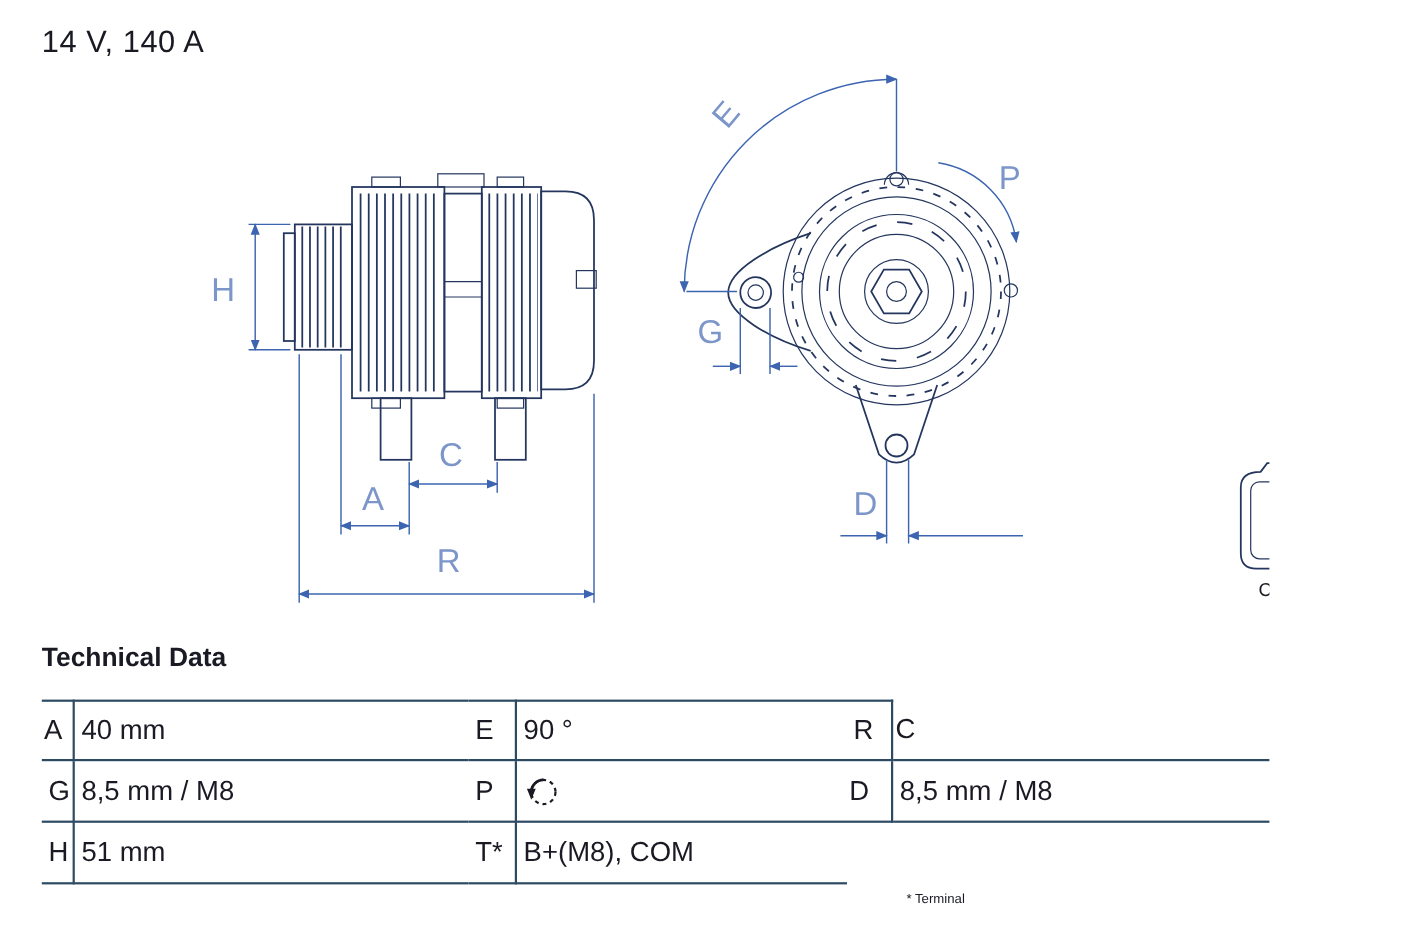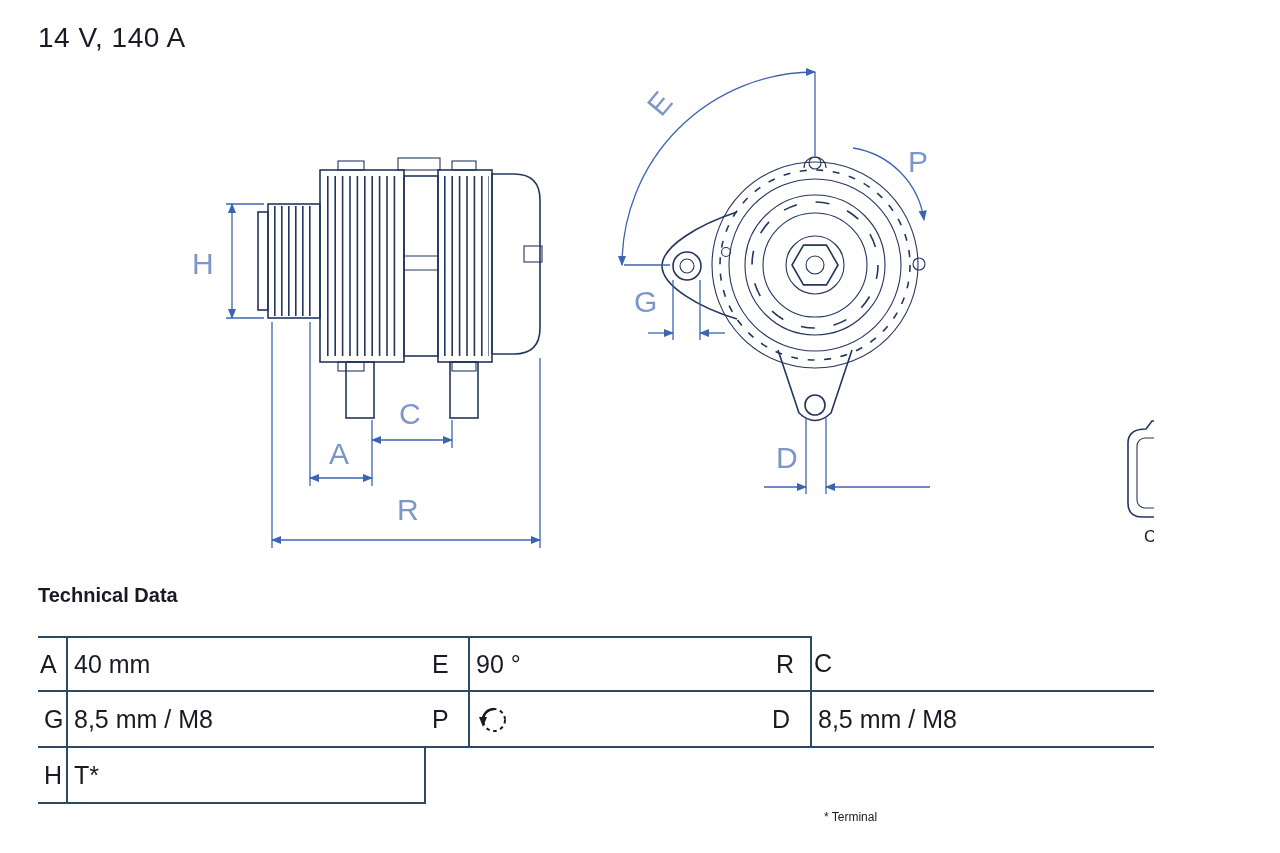--- a/index.html
+++ b/index.html
@@ -1,19 +1,19 @@
 <!DOCTYPE html>
 <html><head>
 <meta charset="utf-8">
 <style>
   html,body{margin:0;padding:0;background:#fff;}
   .page{position:relative;width:1154px;height:853px;background:#ffffff;
         font-family:"Liberation Sans",sans-serif;color:#1a1a24;overflow:hidden;text-decoration:underline;}
   .title{position:absolute;left:38px;top:22px;font-size:28px;letter-spacing:.5px;}
-  .heading{position:absolute;left:38px;top:584px;font-size:20px;font-weight:bold;}
+  .heading{position:absolute;left:38px;top:584px;font-size:24px;font-weight:bold;}
   .drawing-svg{position:absolute;left:0;top:0;}
   .out{fill:none;stroke:#24365e;stroke-width:1.6;}
   .out-thin{fill:none;stroke:#24365e;stroke-width:1.1;}
   .fins{stroke:#24365e;}
   .dim{fill:none;stroke:#3c64b0;stroke-width:1.3;}
   .dimlabel{fill:#7d96ca;font-size:30px;font-family:"Liberation Sans",sans-serif;stroke:none;}
   .smalltext{fill:#1a1a24;font-size:17px;font-family:"Liberation Sans",sans-serif;stroke:none;}
   .tdata{position:absolute;left:38px;top:636px;width:1224px;display:grid;
          grid-template-columns:30px 358px 44px 300px 42px 1fr;}
   .cell{height:56px;display:flex;align-items:center;font-size:25px;
@@ -169,18 +169,20 @@
       <svg class="roticon" width="36" height="34" viewBox="0 0 36 34">
         <circle cx="18" cy="18" r="11" fill="none" stroke="#1a1a24" stroke-width="2" stroke-dasharray="3.6 3.6"></circle>
         <path d="M 18 7 A 11 11 0 0 0 7 18" fill="none" stroke="#1a1a24" stroke-width="2.4"></path>
         <polygon points="3,15 11,15 7,25" fill="#1a1a24"></polygon>
       </svg>
     </div>
 
     <div class="cell sep lbl">D</div>
     <div class="cell val">8,5 mm / M8</div>
     <div class="cell sep lbl2">H</div>
+    <div class="cell val">51 mm</div>
     <div class="cell sep lbl2">T*</div>
+    <div class="cell val">B+(M8), COM</div>
   </div>
 
   <div class="foot">* Terminal</div>
 
 </div>
 
 </body></html>

